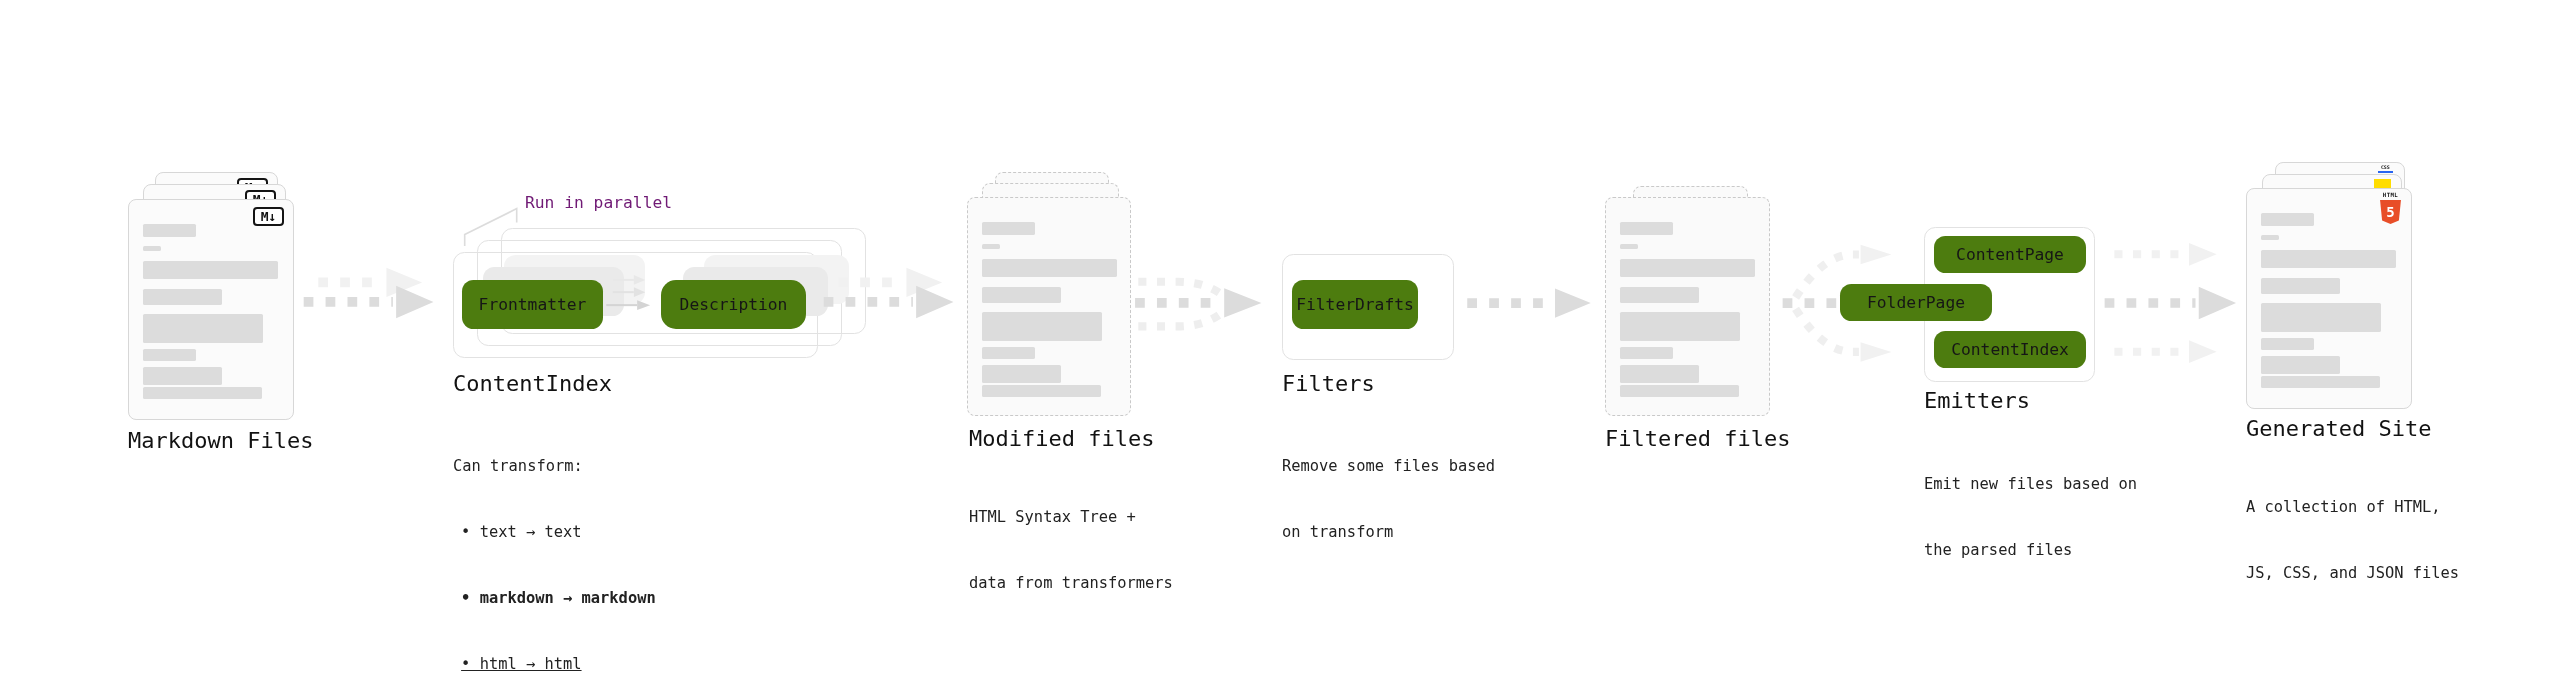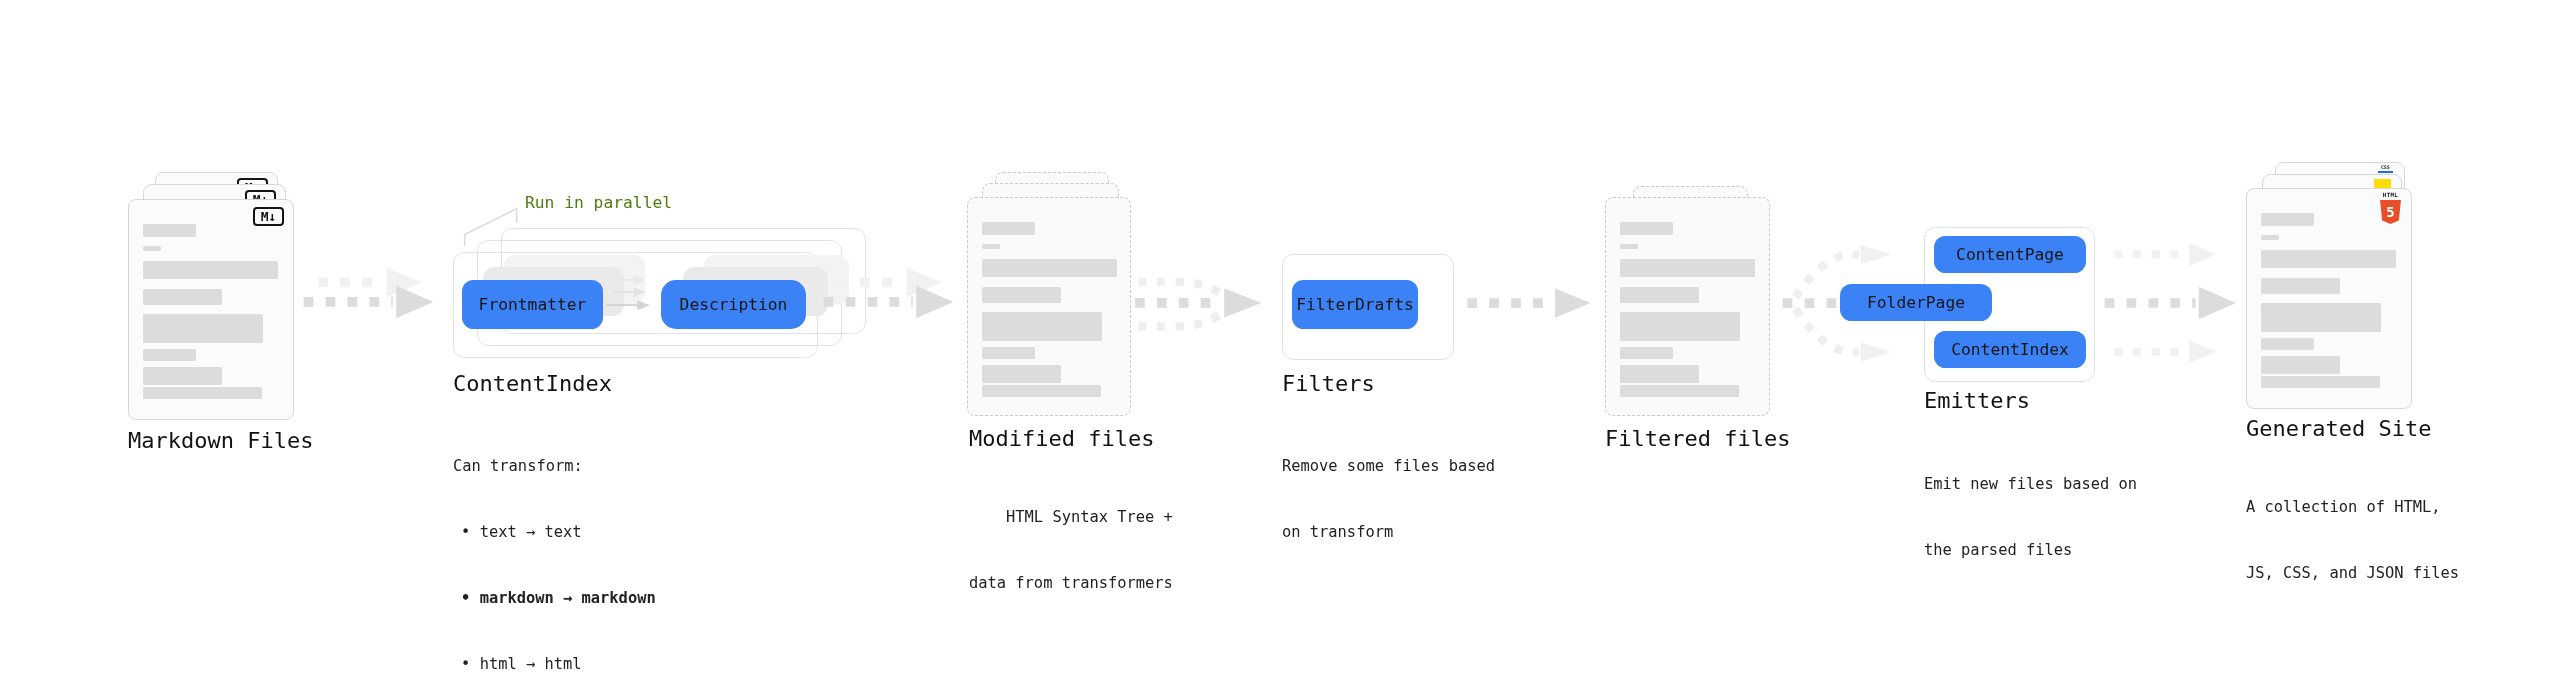--- a/index.html
+++ b/index.html
@@ -31,29 +31,29 @@
                 clip-path:polygon(0 0,100% 0,90% 86%,50% 100%,10% 86%);
                 display:flex;align-items:center;justify-content:center;
                 color:#fff;font-size:14px;font-weight:bold;}
   .css-badge{position:absolute;top:2.4px;right:11.4px;width:14.6px;text-align:center;}
   .css-word{font-size:4.9px;font-weight:bold;color:#111;line-height:4.9px;}
   .css-bar{height:2.4px;background:#2965f1;margin-top:0.8px;}
   .js-badge{position:absolute;top:4.1px;right:9.8px;width:17px;height:9px;background:#ffdd00;}
 
   
   .frame{position:absolute;border:1.6px solid #e2e2e2;border-radius:11.4px;box-sizing:border-box;background:transparent;}
-  .pill{position:absolute;background:#3b82f6;border-radius:11.4px;display:flex;align-items:center;
+  .pill{position:absolute;background:#4d7c0f;border-radius:11.4px;display:flex;align-items:center;
         justify-content:center;font-size:16.3px;color:#161616;box-sizing:border-box;}
   .pill.ghost1{background:#eaeaea;}
   .pill.ghost2{background:#f3f3f3;}
 
   
   .title{position:absolute;font-size:22px;font-weight:500;color:#121212;line-height:26px;white-space:pre;}
   .desc{position:absolute;font-size:15.4px;color:#222;line-height:22px;white-space:pre;}
-  .note{position:absolute;font-size:16.3px;color:#4d7c0f;white-space:pre;}
+  .note{position:absolute;font-size:16.3px;color:#701a75;white-space:pre;}
   svg{display:block;}
 </style>
 </head>
 <body>
 
 <div class="canvas">
 
   <div class="abs">
     <div class="doc solid" style="left:155px;top:172px;width:123px;height:49px;">
       <div class="md-badge" style="top:4.9px;">M↓</div>
@@ -112,21 +112,21 @@
 
     <div class="pill ghost2" style="left:704px;top:255px;width:145px;height:49px;"></div>
     <div class="pill ghost1" style="left:683px;top:267px;width:145px;height:49px;"></div>
     <div class="pill" style="left:661px;top:280px;width:145px;height:49px;border-radius:15px;">Description</div>
 
     <div class="title" style="left:453px;top:371px;">ContentIndex</div>
     <div class="desc" style="left:453px;top:411px;">
       <div>Can transform:</div>
       <div style="padding-left:8.1px;">• text → text</div>
       <div style="padding-left:8.1px;font-weight:bold;">• markdown → markdown</div>
-      <div style="padding-left:8.1px;">• html → html</div>
+      <div style="padding-left:8.1px;text-decoration:underline;">• html → html</div>
     </div>
   </div>
 
   <div class="abs" style="left:822px;top:250px;">
     <svg width="138" height="73" viewBox="0 0 170 90">
       <line x1="20" y1="40" x2="100" y2="40" stroke="#f1f1f1" stroke-width="12" stroke-dasharray="12 15"></line>
       <polygon points="104,22 148,40 104,58" fill="#f1f1f1"></polygon>
       <line x1="2" y1="64" x2="112" y2="64" stroke="#dcdcdc" stroke-width="12" stroke-dasharray="12 15"></line>
       <polygon points="116,44 162,64 116,84" fill="#dcdcdc"></polygon>
     </svg>
@@ -139,21 +139,21 @@
       <div class="bar b1"></div>
       <div class="bar b2"></div>
       <div class="bar b3"></div>
       <div class="bar b4"></div>
       <div class="bar b5"></div>
       <div class="bar b6"></div>
       <div class="bar b7"></div>
       <div class="bar b8"></div>
     </div>
     <div class="title" style="left:969px;top:426px;">Modified files</div>
-    <div class="desc" style="left:969px;top:462px;text-align:right;">
+    <div class="desc" style="left:969px;top:462px;">
       <div>HTML Syntax Tree +</div>
       <div>data from transformers</div>
     </div>
   </div>
 
   <div class="abs" style="left:1133px;top:264px;">
     <svg width="137" height="81" viewBox="0 0 168 100">
       <path d="M 6,22 H 55 Q 90,22 112,40" fill="none" stroke="#eeeeee" stroke-width="10" stroke-dasharray="10 13"></path>
       <path d="M 6,77 H 55 Q 90,77 112,58" fill="none" stroke="#eeeeee" stroke-width="10" stroke-dasharray="10 13"></path>
       <line x1="2" y1="48" x2="108" y2="48" stroke="#dcdcdc" stroke-width="12" stroke-dasharray="12 15"></line>

